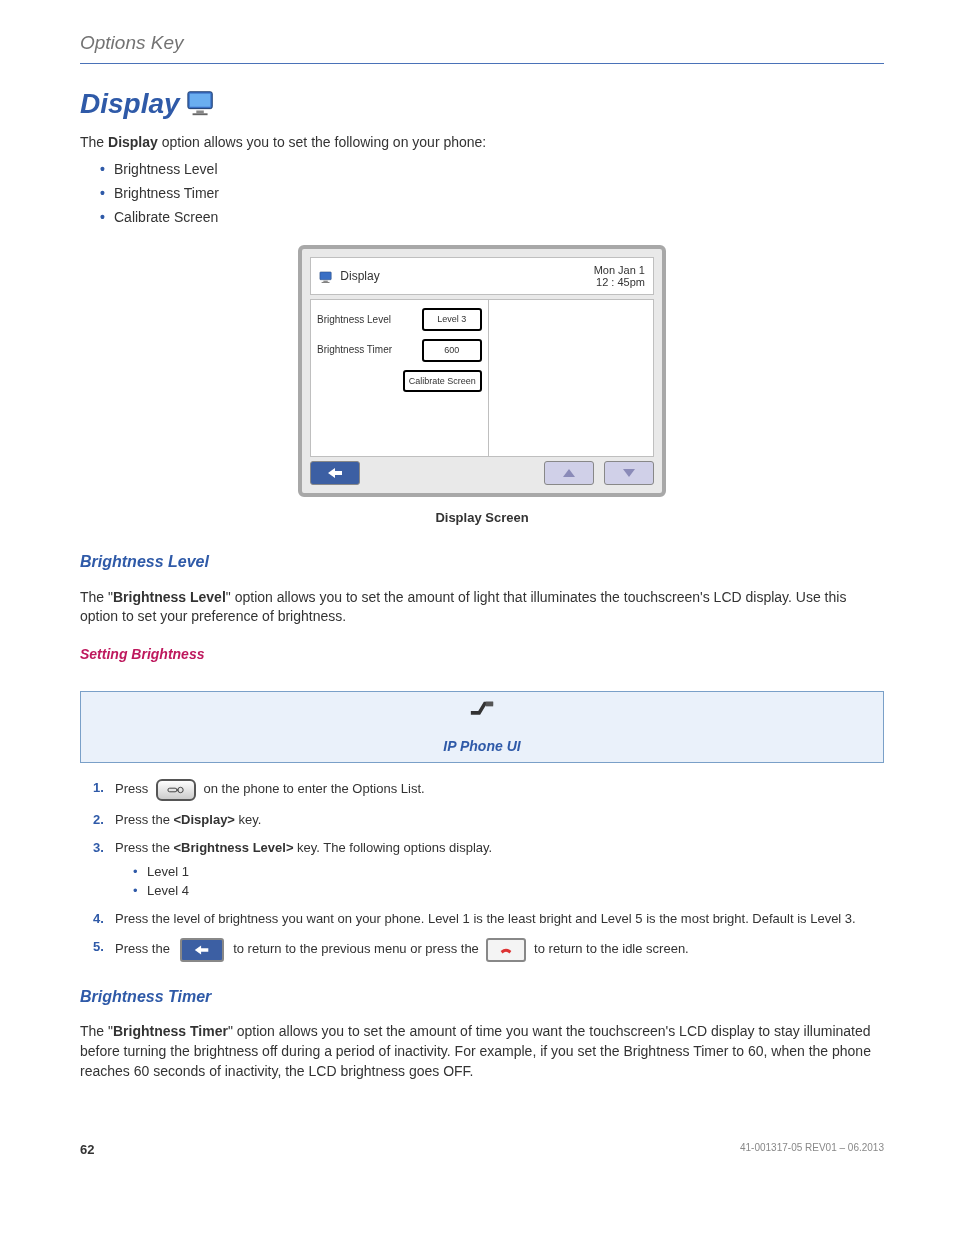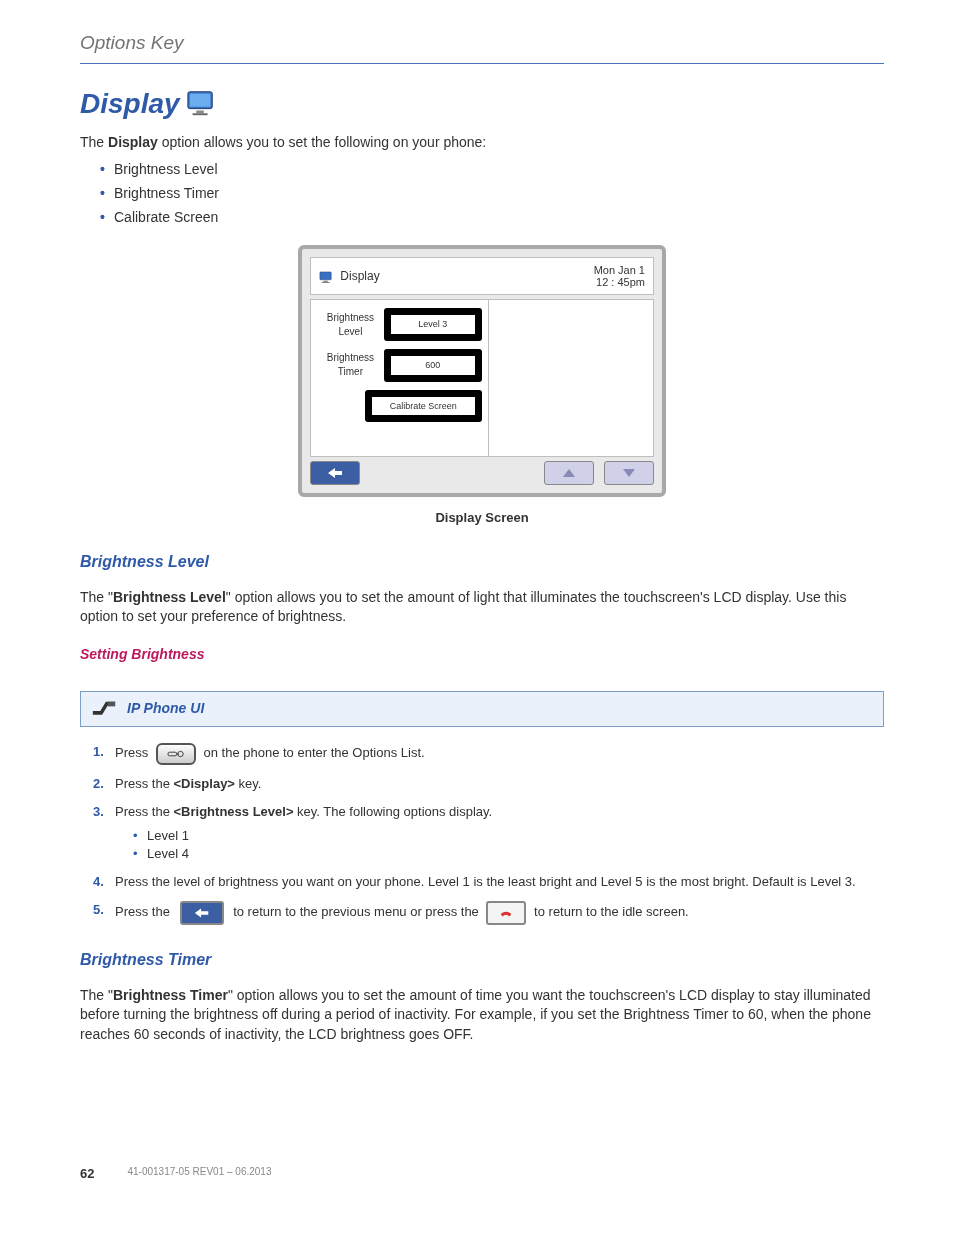--- a/index.html
+++ b/index.html
@@ -108,23 +108,23 @@
   .ps-row {
     display: flex;
     justify-content: space-between;
     align-items: center;
     margin-bottom: 8px;
   }
   .ps-row .lbl {
     font-size: 10px;
   }
   .ps-btn {
-    border: 7px solid #000000;
+    border: 2px solid #000000;
     border-radius: 3px;
-    padding: 3px 18px;
+    padding: 3px 4px;
     font-size: 9px;
     min-width: 48px;
     text-align: center;
     background: #fff;
   }
   .ps-calibrate {
     display: flex;
     justify-content: flex-end;
   }
   .ps-footer {
@@ -164,22 +164,23 @@
     font-weight: bold;
     font-size: 14px;
     margin: 18px 0 26px 0;
   }
   .ip-phone-box {
     border: 1px solid #7aa0c8;
     background: #eaf1fa;
     padding: 6px 10px;
     display: flex;
     align-items: center;
-    gap: 10px;
+    gap: 17px;
     margin-bottom: 16px;
+    flex-direction: column;
   }
   .ip-phone-box .label {
     color: #2f5aa8;
     font-style: italic;
     font-weight: bold;
   }
   .phone-icon {
     width: 26px;
     height: 22px;
   }
@@ -248,22 +249,22 @@
     border-radius: 3px;
     display: inline-flex;
     align-items: center;
     justify-content: center;
     vertical-align: middle;
     margin: 0 4px;
   }
   .end-icon svg { width: 16px; height: 12px; }
   .footer {
     display: flex;
-    justify-content: flex-start;
-    margin-top: 120px;
+    justify-content: space-between;
+    margin-top: 60px;
     font-size: 11px;
     gap: 33px;
   }
   .footer .pn {
     font-weight: bold;
     font-size: 13px;
   }
   .footer .doc {
     color: #888;
     font-size: 10px;

